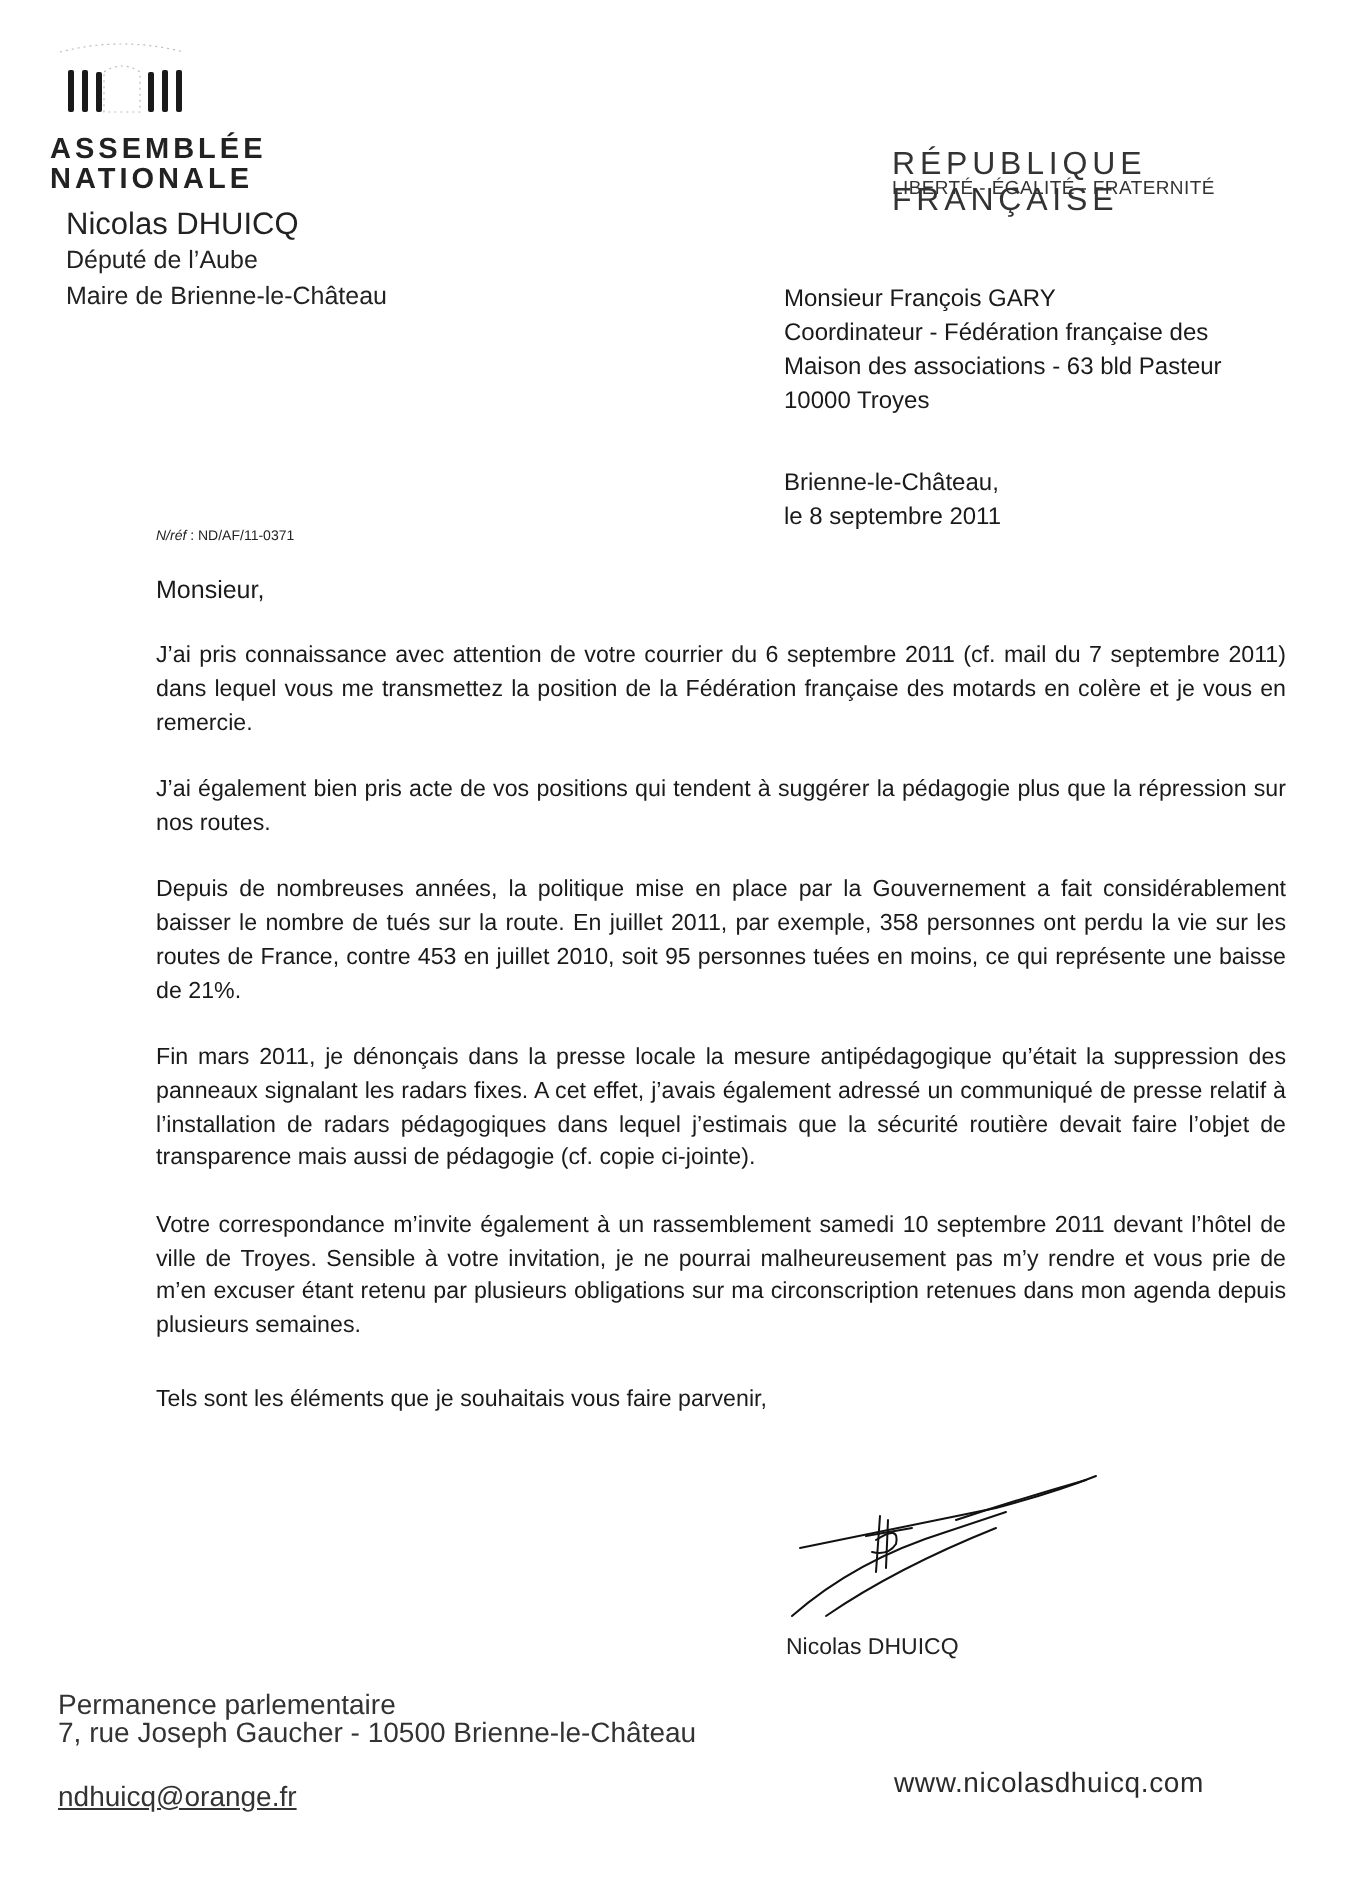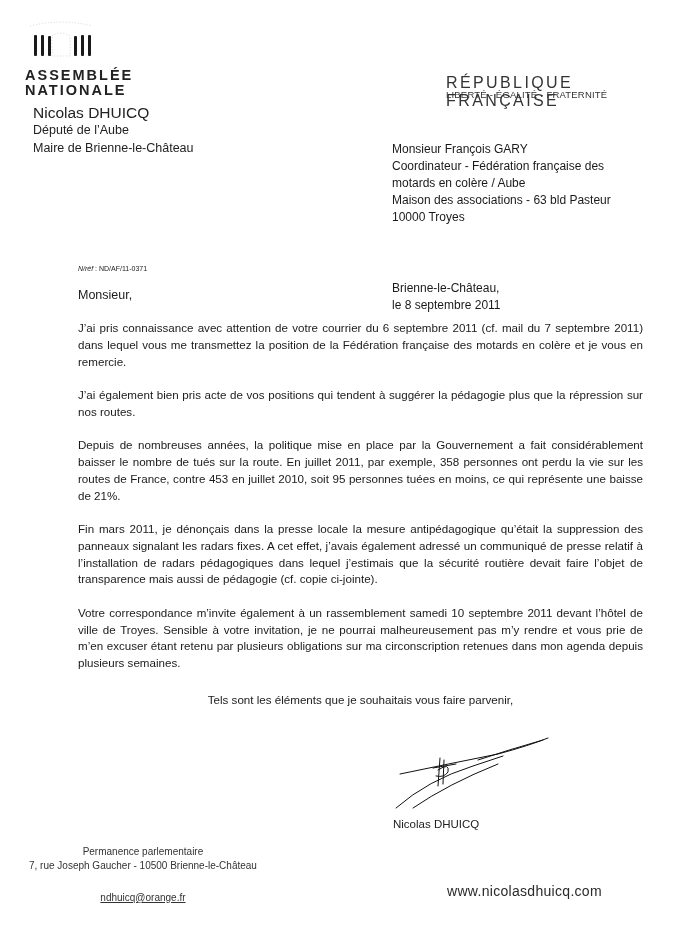--- a/index.html
+++ b/index.html
@@ -6,30 +6,30 @@
   body { width: 677px; height: 950px; position: relative; overflow: hidden;
          font-family: "Liberation Sans", "DejaVu Sans", sans-serif; color: #1a1a1a; }
   .abs { position: absolute; }
   .emblem { left: 26px; top: 16px; width: 70px; height: 44px; }
   .assembly { left: 25px; top: 68px; font-size: 14.5px; letter-spacing: 2px; line-height: 15px; color: #222; font-weight: bold; }
   .deputy-name { left: 33px; top: 104px; font-size: 15.5px; color: #222; }
   .deputy-line { left: 33px; font-size: 12.5px; color: #222; }
   .republic { left: 446px; top: 74px; font-size: 16px; letter-spacing: 2.4px; color: #333; }
   .devise { left: 446px; top: 89px; font-size: 9.5px; letter-spacing: 0.2px; color: #333; }
   .recipient { left: 392px; top: 141px; font-size: 12px; line-height: 17px; color: #1a1a1a; }
-  .dateblock { left: 392px; top: 233px; font-size: 12px; line-height: 17px; color: #1a1a1a; margin-top: 47px; }
+  .dateblock { left: 392px; top: 233px; font-size: 12px; line-height: 17px; color: #1a1a1a; }
   .ref { left: 78px; top: 265px; font-size: 7px; color: #222; }
   .ref i { font-style: italic; }
   .salutation { left: 78px; top: 288px; font-size: 12.5px; }
   .body { left: 78px; top: 320px; width: 565px; font-size: 11.6px; line-height: 16.8px; color: #1a1a1a; }
   .body p { margin: 0 0 16.6px 0; text-align: justify; }
-  .body p.nojust { text-align: center; margin-top: 20px; }
+  .body p.nojust { text-align: left; margin-top: 20px; }
   .signature { left: 378px; top: 728px; width: 185px; height: 84px; }
   .signer { left: 393px; top: 818px; font-size: 11.5px; color: #222; }
-  .footer { left: 29px; top: 845px; font-size: 10px; line-height: 14.4px; color: #333; text-align: center; }
+  .footer { left: 29px; top: 845px; font-size: 14px; line-height: 14.4px; color: #333; }
   .footer .email { margin-top: 17px; text-decoration: underline; }
   .website { left: 447px; top: 883px; font-size: 14px; color: #2a2a2a; letter-spacing: 0.3px; }
 </style>
 </head>
 <body>
 
 <div class="abs emblem">
   <svg width="70" height="44" viewBox="0 0 70 44">
     <g fill="none" stroke="#bbb" stroke-width="0.6" stroke-dasharray="1 2">
       <path d="M4 10 Q35 2 66 10"></path>
@@ -54,21 +54,20 @@
 <div class="abs deputy-name">Nicolas DHUICQ</div>
 <div class="abs deputy-line" style="top:123px;">Député de l’Aube</div>
 <div class="abs deputy-line" style="top:141px;">Maire de Brienne-le-Château</div>
 
 <div class="abs republic">RÉPUBLIQUE FRANÇAISE</div>
 <div class="abs devise">LIBERTÉ - ÉGALITÉ - FRATERNITÉ</div>
 
 <div class="abs recipient">
   <div>Monsieur François GARY</div>
   <div>Coordinateur - Fédération française des</div>
-  <div>motards en colère / Aube</div>
   <div>Maison des associations - 63 bld Pasteur</div>
   <div>10000 Troyes</div>
 </div>
 
 <div class="abs dateblock">
   <div>Brienne-le-Château,</div>
   <div>le 8 septembre 2011</div>
 </div>
 
 <div class="abs ref"><i>N/réf</i><span> : ND/AF/11-0371</span></div>

